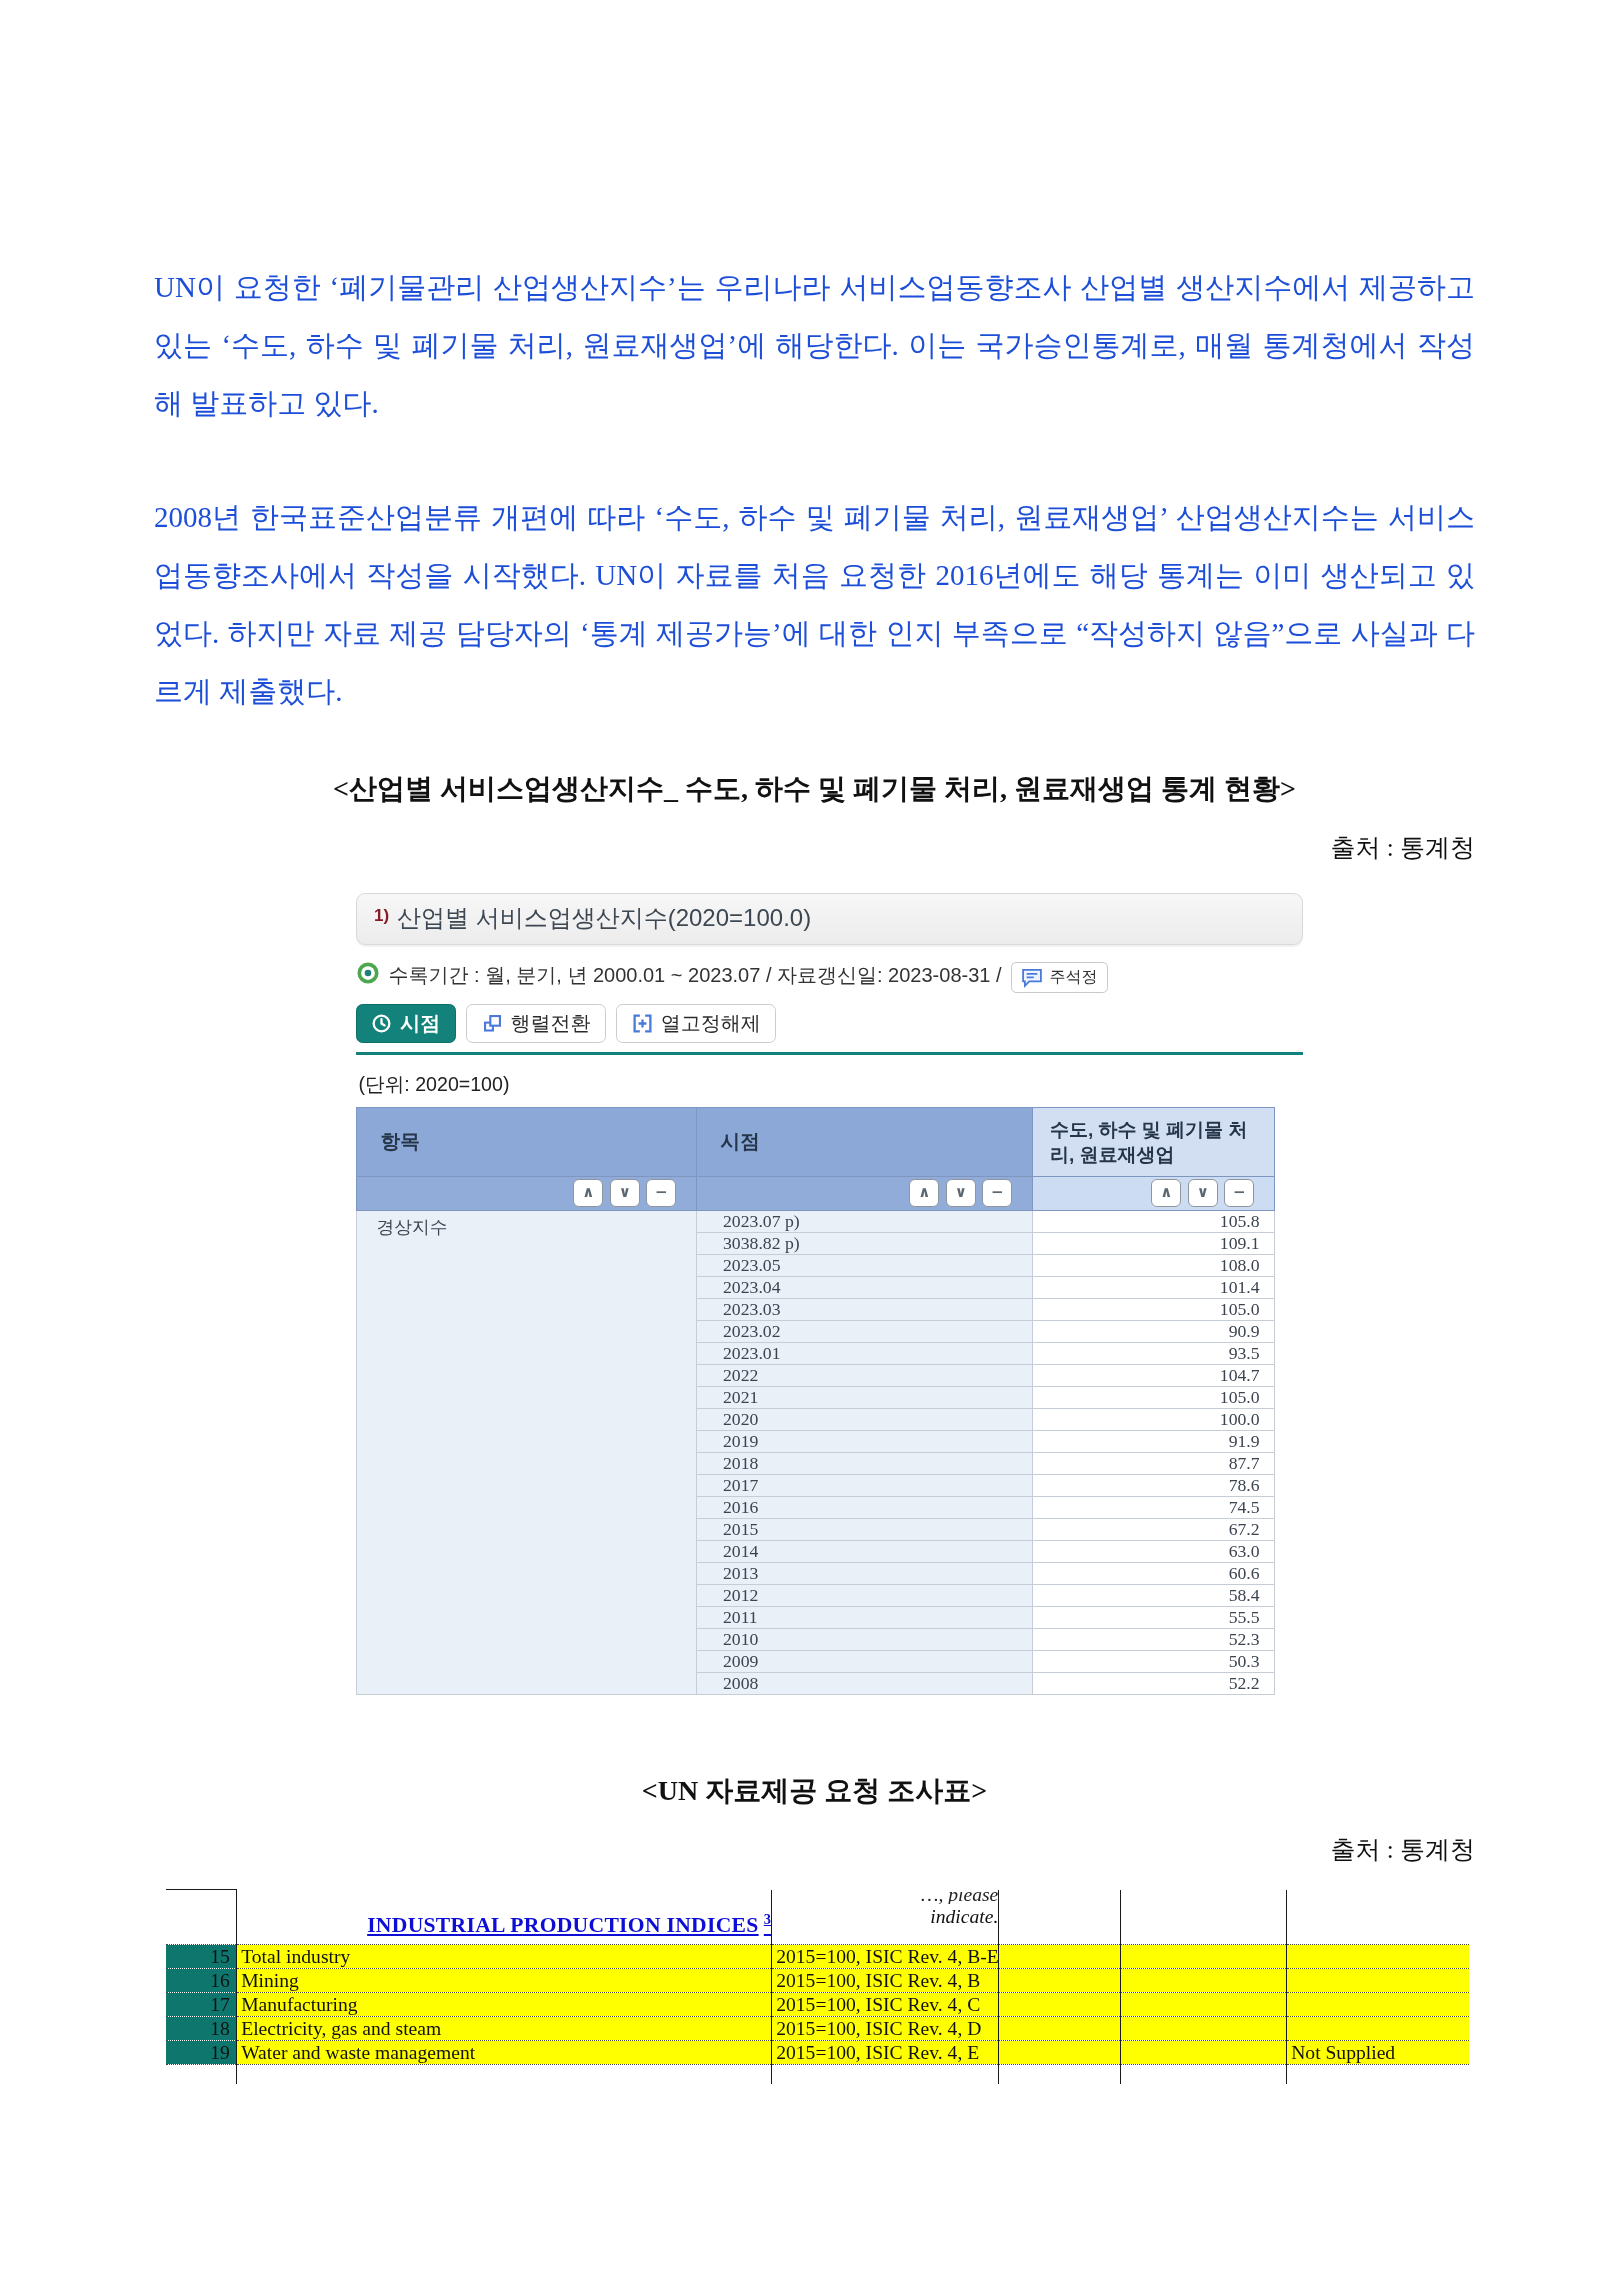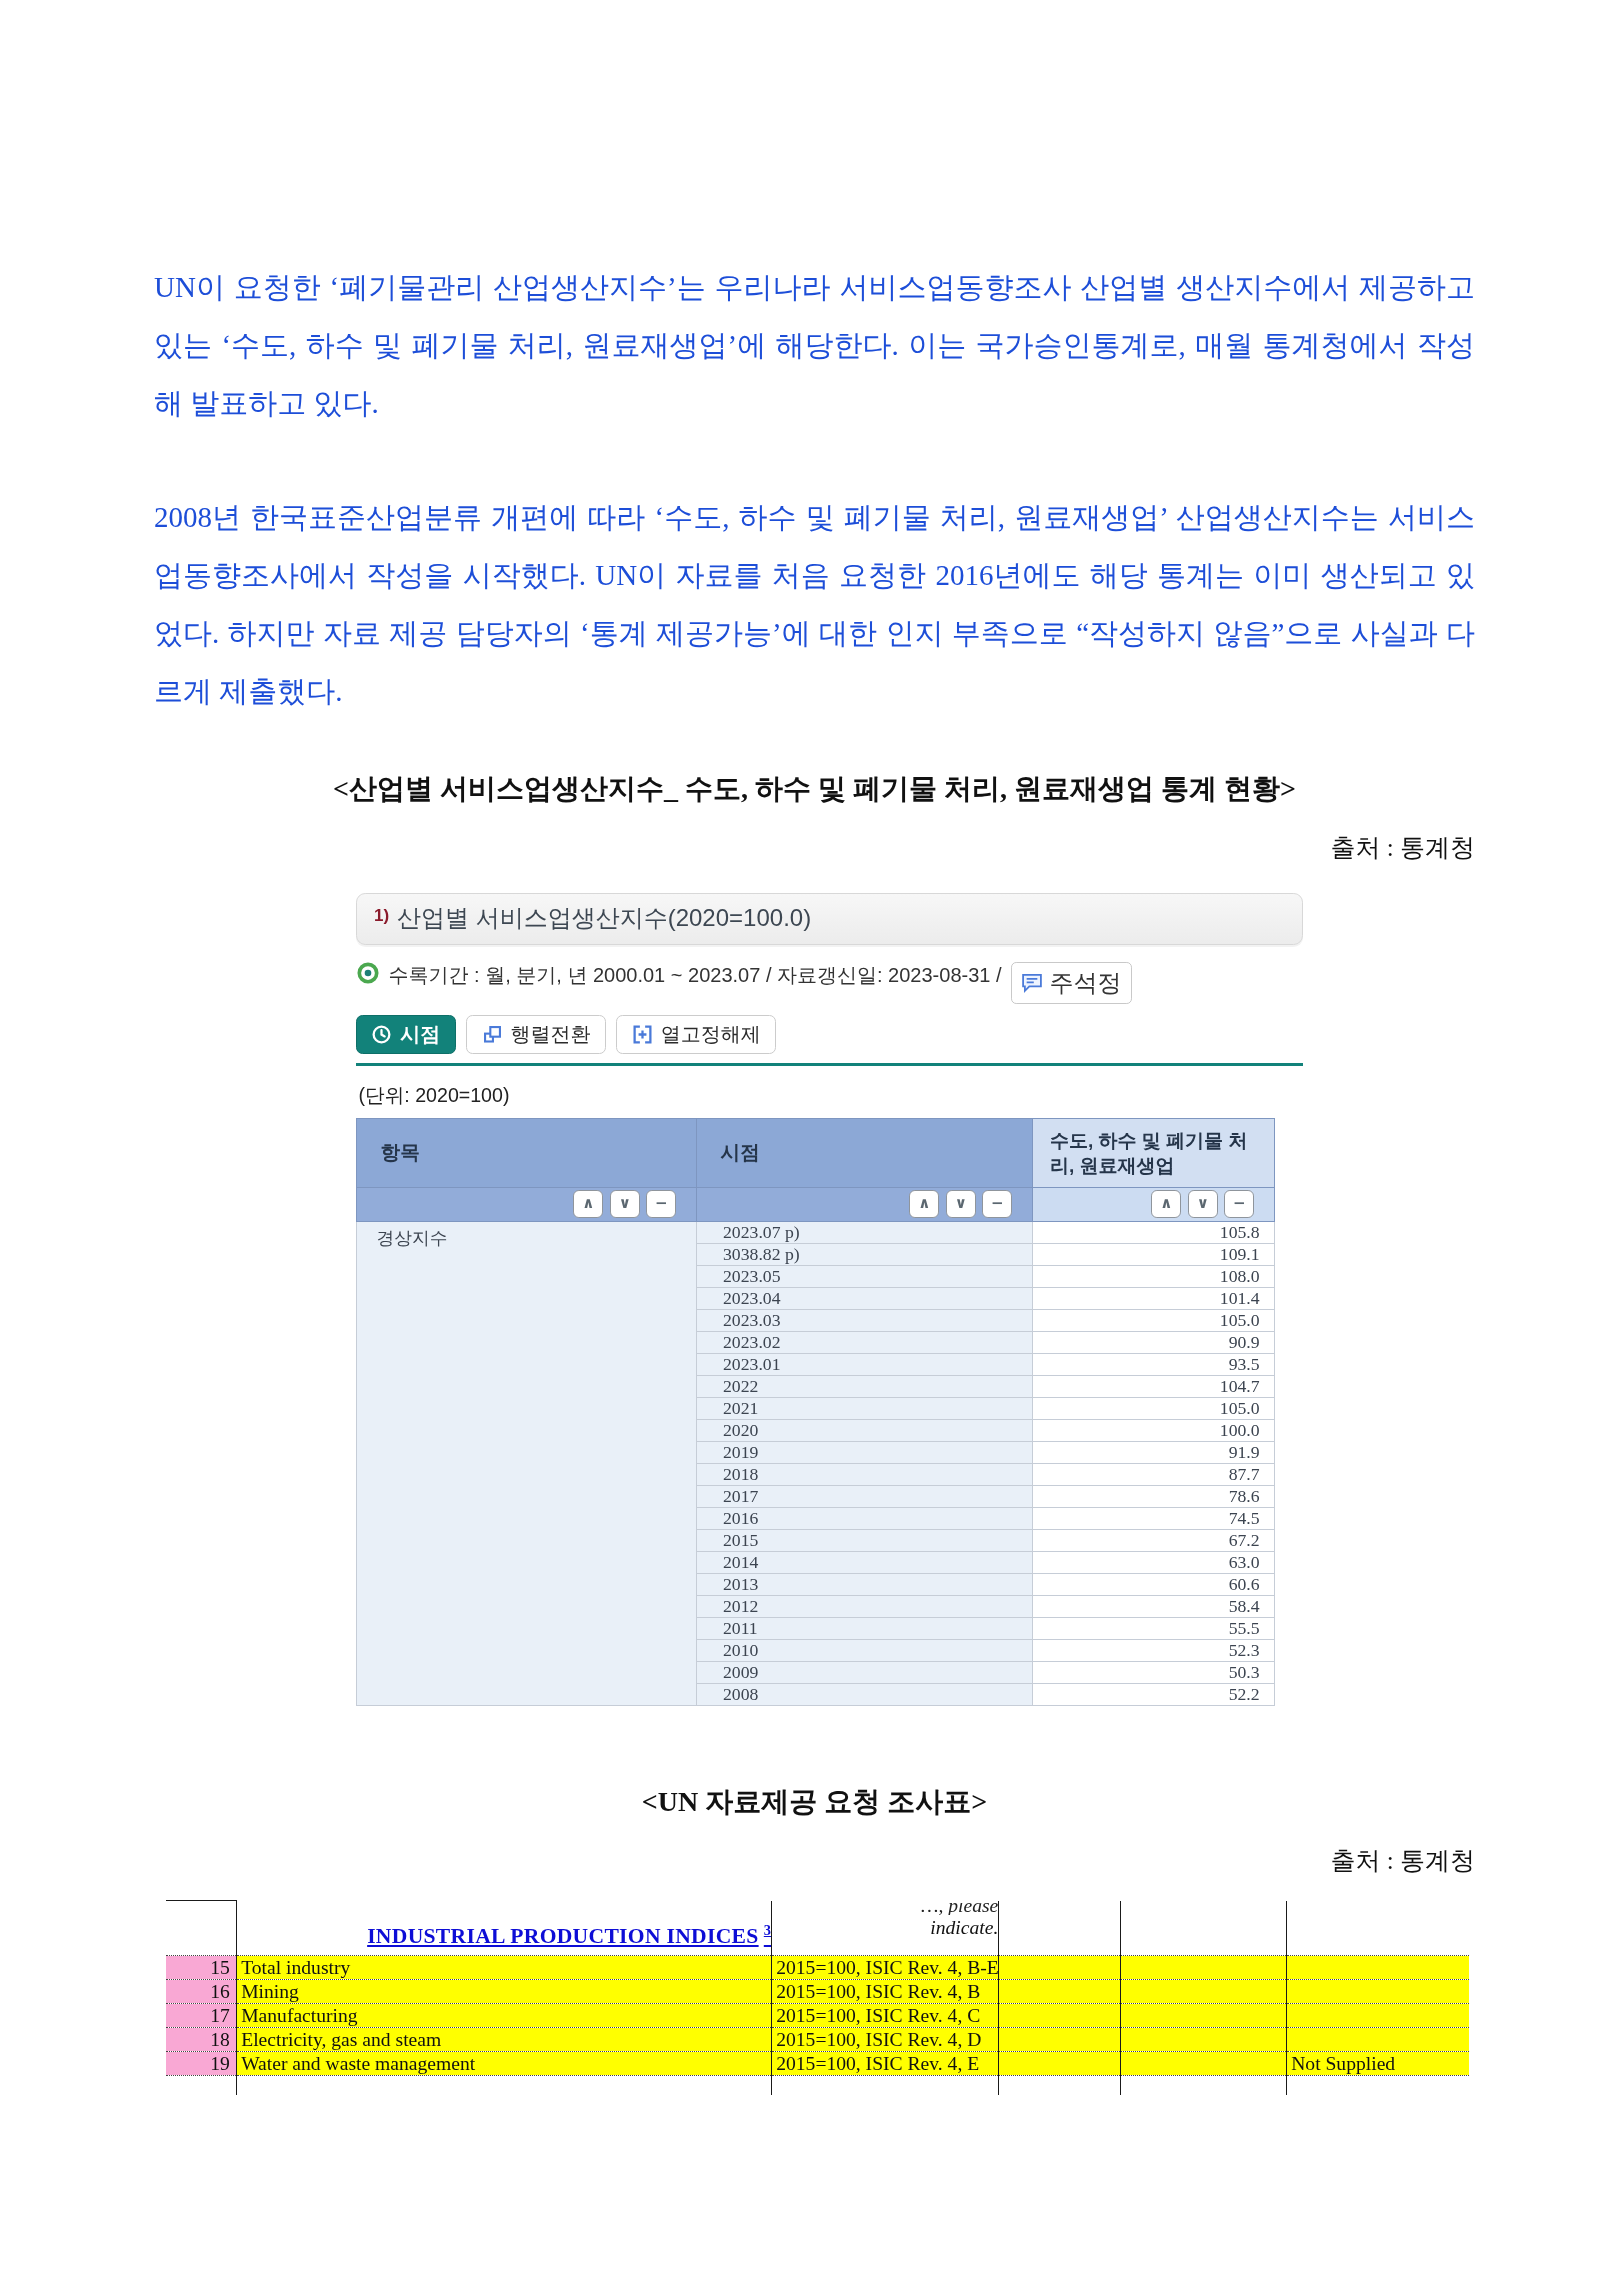--- a/index.html
+++ b/index.html
@@ -60,21 +60,21 @@
   .k-info {
     display: flex; align-items: flex-start; gap: 9.2px;
     margin: 17px 0 10.5px 1.3px;
     font-size: 20px; color: #333;
     white-space: nowrap;
   }
   .k-annot {
     display: inline-flex; align-items: center; gap: 6.5px;
     border: 1.3px solid #c9c9c9; border-radius: 5.2px;
     background: #fff; padding: 3.9px 9.2px;
-    flex: 0 0 auto; font-size: 24px; color: #333;
+    flex: 0 0 auto; font-size: 16px; color: #333;
   }
   .k-buttons { display: flex; gap: 10.5px; margin: 5.2px 0 0 0; }
   .k-btn {
     display: inline-flex; align-items: center; gap: 7.9px;
     font-family: inherit; font-size: 20px; color: #2b2b2b;
     background: #fff; border: 1.3px solid #ccc; border-radius: 6.5px;
     padding: 5.2px 14.4px; cursor: pointer;
   }
   .k-btn.teal {
     background: #12827A; border-color: #0e6f68; color: #fff; font-weight: bold;
@@ -148,21 +148,21 @@
   .u-title-wrap { padding: 0 0 6.5px 3.9px; }
   .u-title sup { font-size: 14.4px; text-decoration: underline; margin-left: 5.2px; }
   .u-notewrap { overflow: hidden; height: 52px; padding-left: 5.2px; font-style: italic; }
   .u-noteclip { margin-top: -10.5px; line-height: 25px; height: 22px; overflow: hidden; color: #222; }
   .u-note2 { line-height: 26px; color: #111; }
   .un-table tbody td {
     height: 24px; border-bottom: 1.3px dotted #444;
     padding: 0 3.9px;
   }
   .un-table td.y { background: #FFFF00; }
-  .un-table td.u-num { text-align: right; padding-right: 6.5px; background: #f9a8d4; }
+  .un-table td.u-num { text-align: right; padding-right: 6.5px; background: #0f766e; }
   .un-table tr.partial td { height: 19.6px; border-bottom: none; background: #fff; }
 </style>
 </head>
 <body>
 
 <div class="page">
 
   <p class="para">UN이 요청한 ‘폐기물관리 산업생산지수’는 우리나라 서비스업동향조사 산업별 생산지수에서 제공하고 있는 ‘수도, 하수 및 폐기물 처리, 원료재생업’에 해당한다. 이는 국가승인통계로, 매월 통계청에서 작성해 발표하고 있다.</p>
   <p class="para">2008년 한국표준산업분류 개편에 따라 ‘수도, 하수 및 폐기물 처리, 원료재생업’ 산업생산지수는 서비스업동향조사에서 작성을 시작했다. UN이 자료를 처음 요청한 2016년에도 해당 통계는 이미 생산되고 있었다. 하지만 자료 제공 담당자의 ‘통계 제공가능’에 대한 인지 부족으로 “작성하지 않음”으로 사실과 다르게 제출했다.</p>
 

